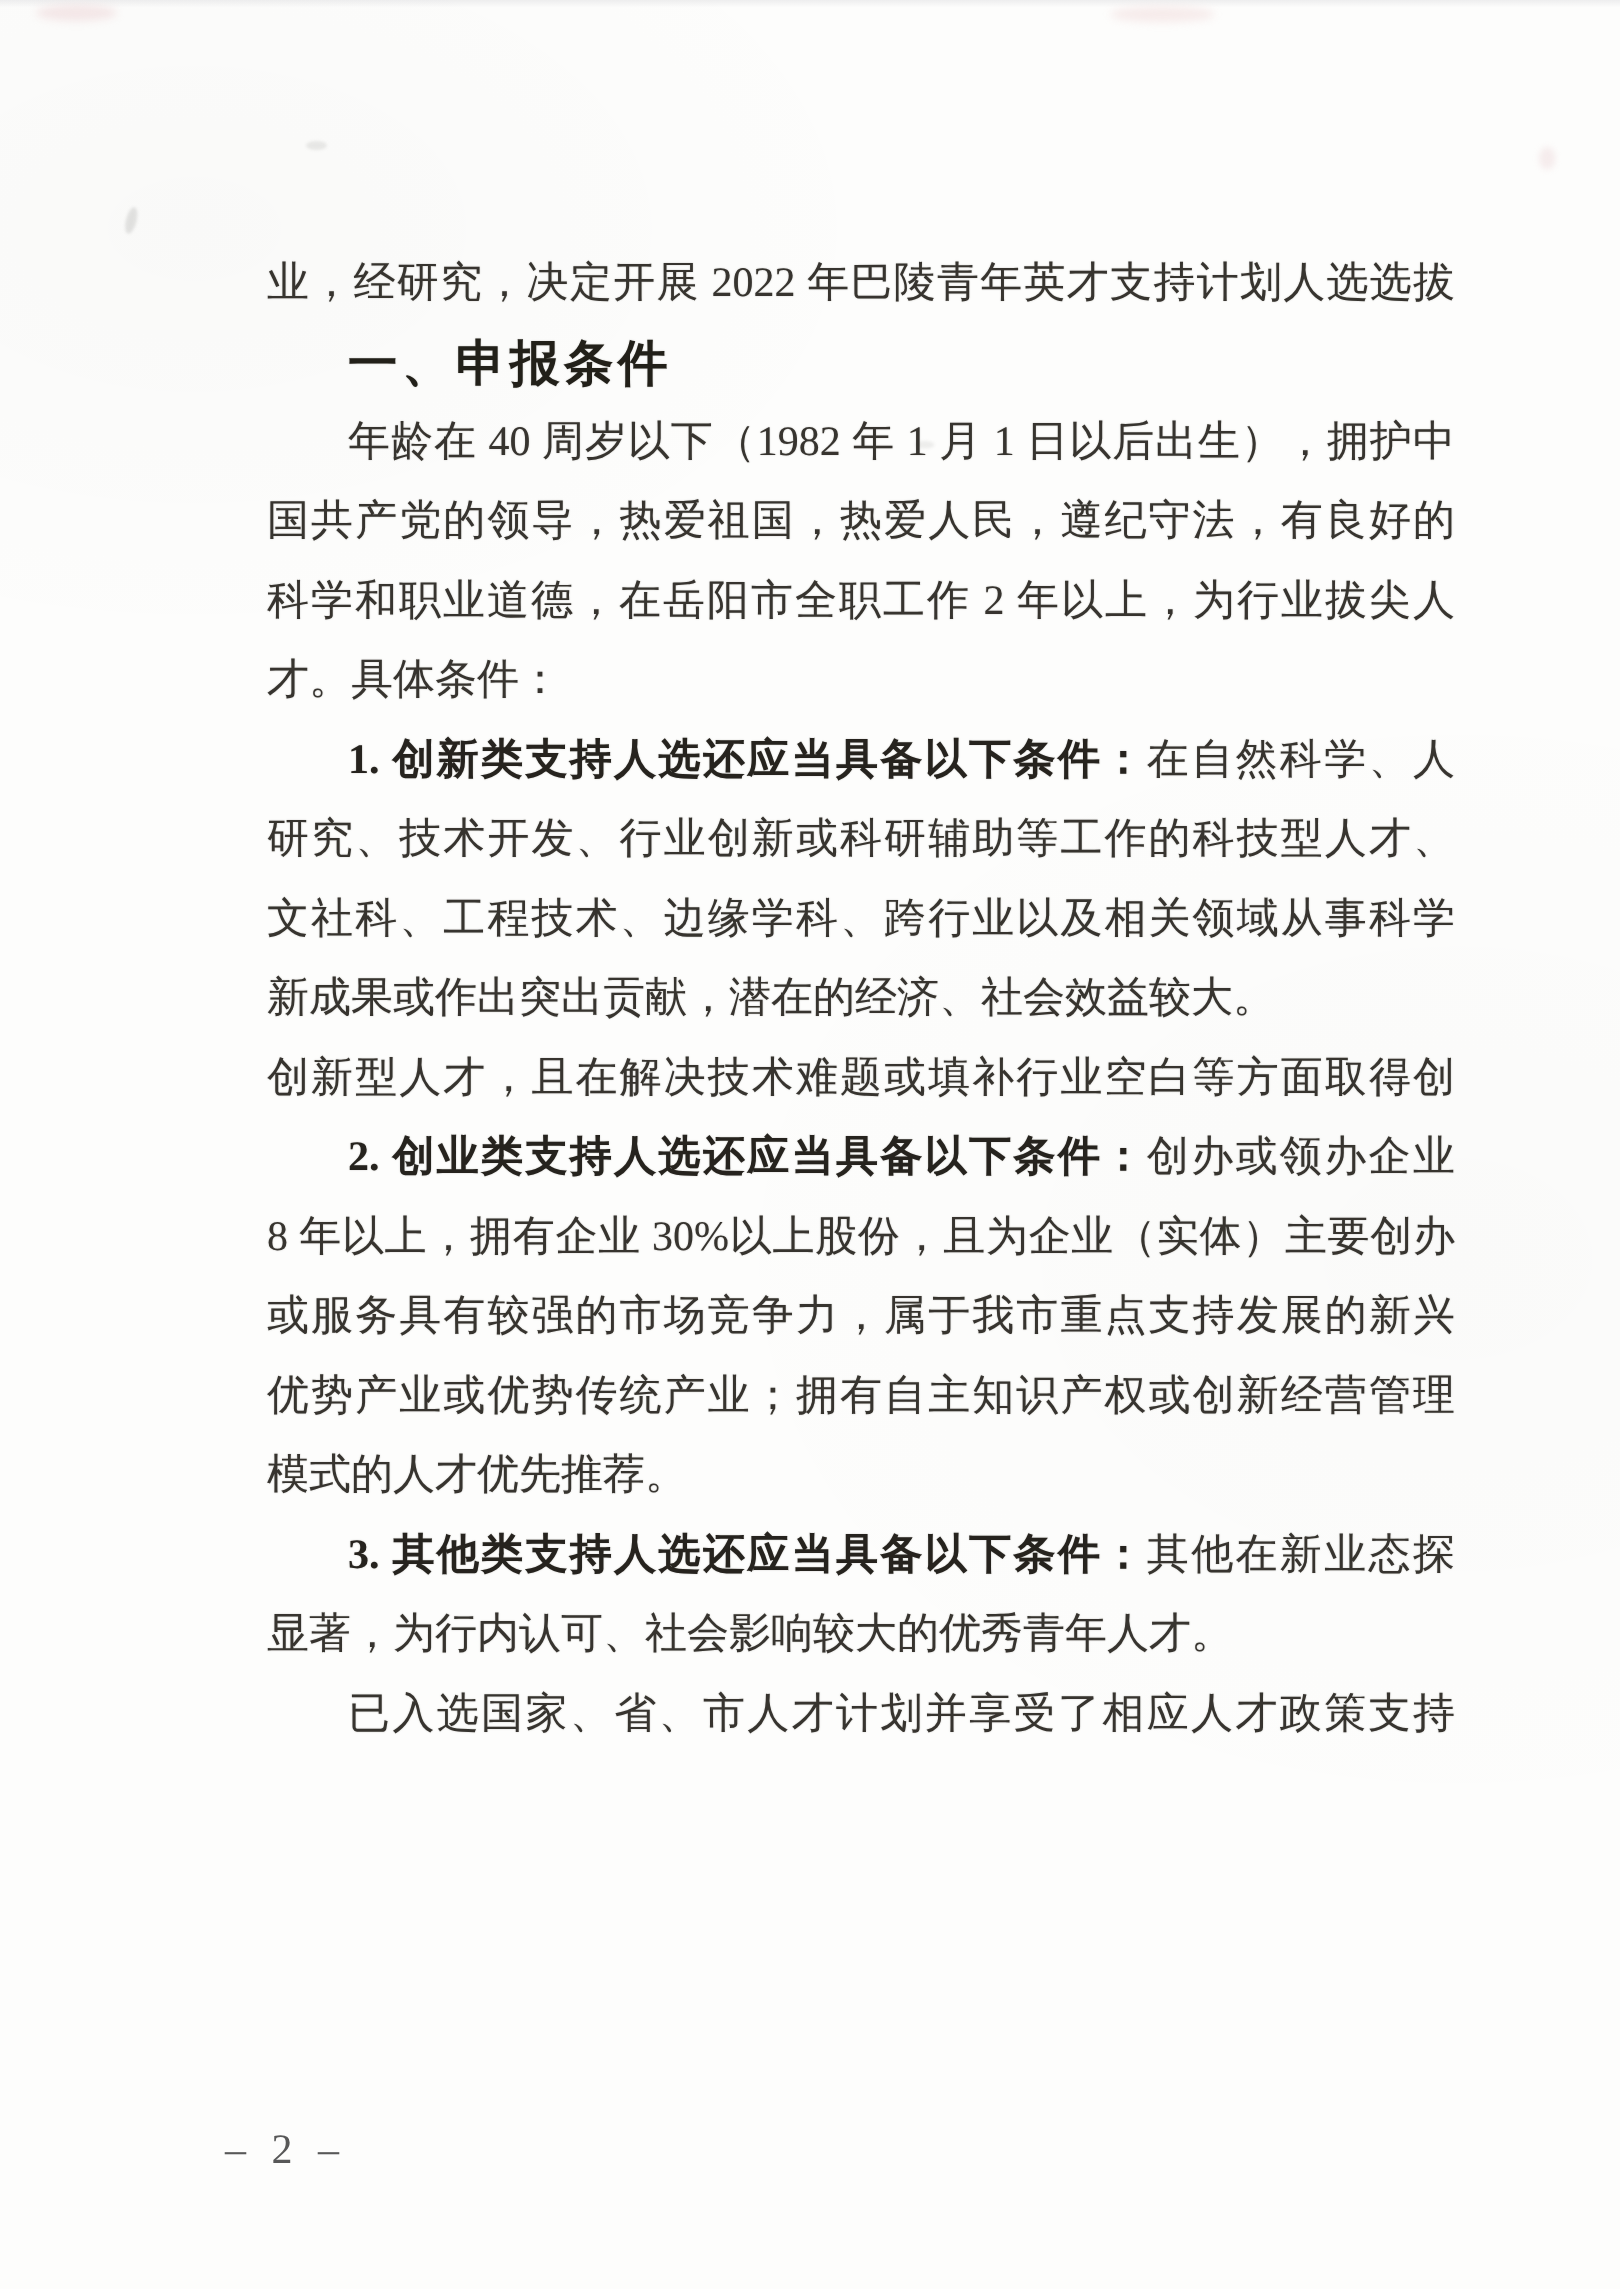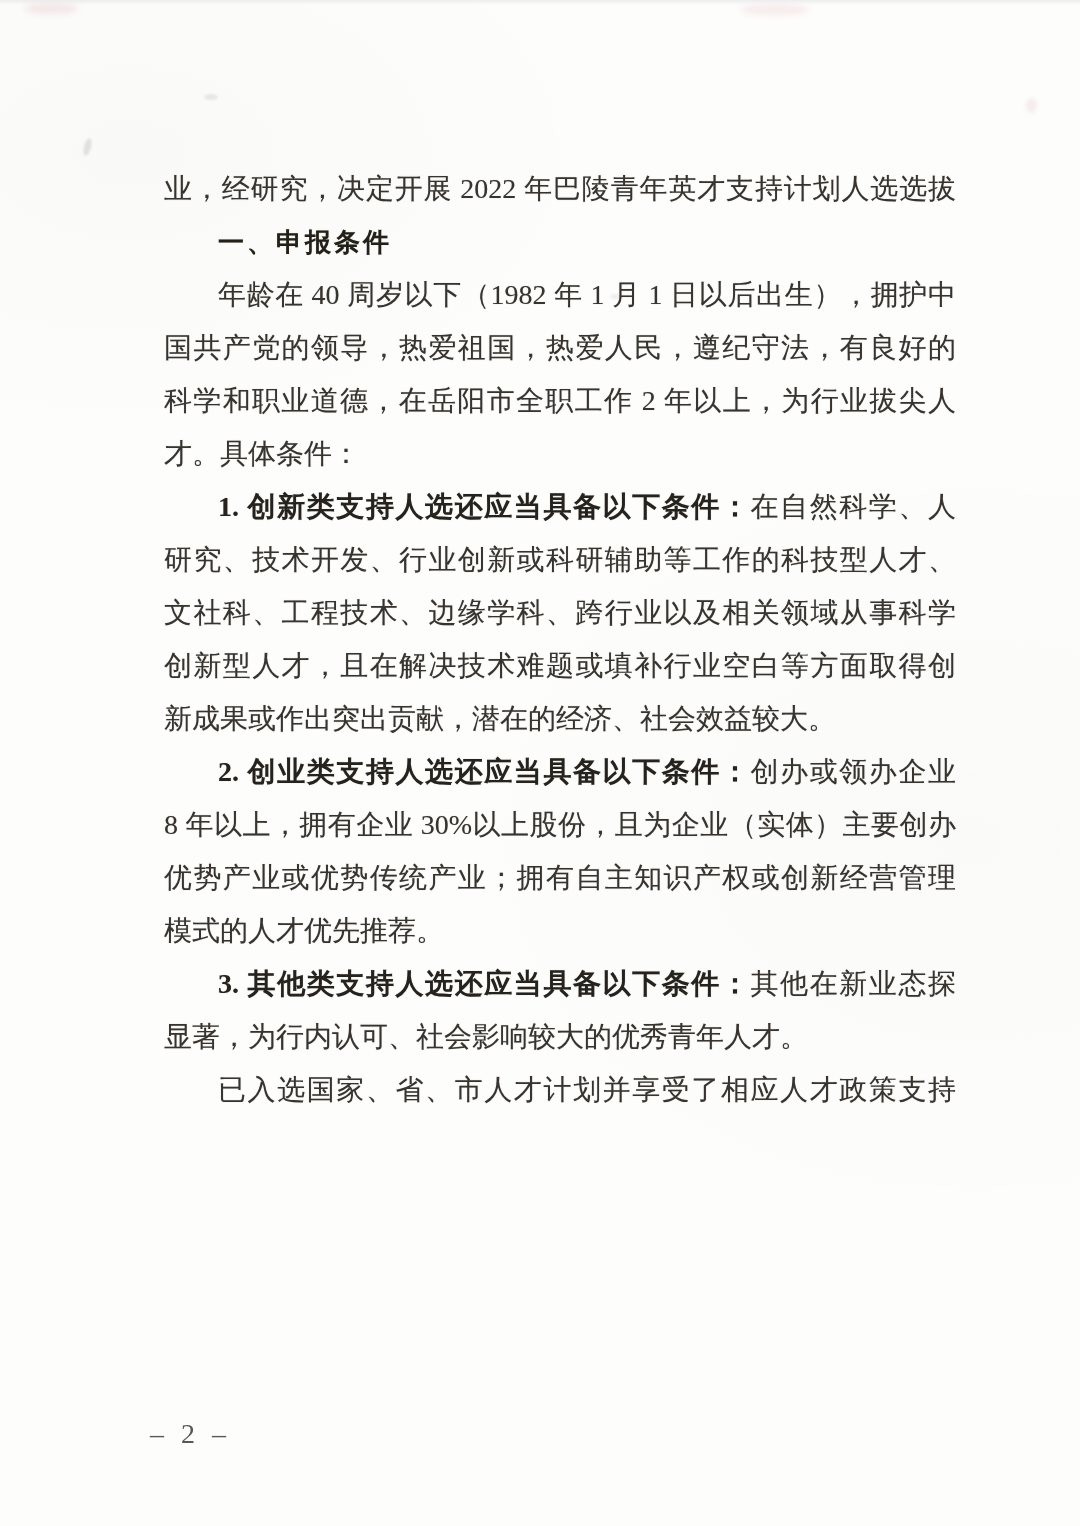--- a/index.html
+++ b/index.html
@@ -15,21 +15,21 @@
     background-color: #fdfdfc;
     background-image:
       linear-gradient(180deg, rgba(225,225,227,0.55) 0px, rgba(225,225,227,0) 5px),
       radial-gradient(ellipse 700px 420px at 12% 10%, rgba(0,0,0,0.015), rgba(0,0,0,0) 70%),
       radial-gradient(ellipse 800px 600px at 90% 55%, rgba(0,0,0,0.012), rgba(0,0,0,0) 70%);
     font-family: "Liberation Serif", "DejaVu Serif", serif;
     color: #37342f;
   }
   .text-block {
     position: absolute;
-    left: 164px;
+    left: 178px;
     top: 162px;
     width: 792px;
   }
   .line {
     height: 53px;
     line-height: 53px;
     font-size: 28px;
     letter-spacing: 0;
     white-space: normal;
     text-shadow: 0 0 1px rgba(60,56,50,0.35);
@@ -40,21 +40,21 @@
   }
   .ind {
     text-indent: 54px;
   }
   .b {
     font-weight: 700;
     color: #26231e;
   }
   .hd .b {
     font-family: Liberation Sans, sans-serif;
-    font-size: 26px;
+    font-size: 33px;
     letter-spacing: 3px;
     color: #222019;
   }
   .page-number {
     position: absolute;
     left: 150px;
     top: 1414px;
     height: 40px;
     line-height: 40px;
     font-size: 28px;
@@ -90,24 +90,25 @@
   <main class="text-block">
     <div class="line j"><span class="r">业，经研究，决定开展 2022 年巴陵青年英才支持计划人选选拔</span></div>
     <div class="line ind hd"><span class="b">一、申报条件</span></div>
     <div class="line j ind"><span class="r">年龄在 40 周岁以下（1982 年 1 月 1 日以后出生），拥护中</span></div>
     <div class="line j"><span class="r">国共产党的领导，热爱祖国，热爱人民，遵纪守法，有良好的</span></div>
     <div class="line j"><span class="r">科学和职业道德，在岳阳市全职工作 2 年以上，为行业拔尖人</span></div>
     <div class="line"><span class="r">才。具体条件：</span></div>
     <div class="line j ind"><span class="b">1. 创新类支持人选还应当具备以下条件：</span><span class="r">在自然科学、人</span></div>
     <div class="line j"><span class="r">研究、技术开发、行业创新或科研辅助等工作的科技型人才、</span></div>
     <div class="line j"><span class="r">文社科、工程技术、边缘学科、跨行业以及相关领域从事科学</span></div>
+    <div class="line"><span class="r">新成果或作出突出贡献，潜在的经济、社会效益较大。</span></div>
     <div class="line j"><span class="r">创新型人才，且在解决技术难题或填补行业空白等方面取得创</span></div>
-    <div class="line"><span class="r">新成果或作出突出贡献，潜在的经济、社会效益较大。</span></div>
     <div class="line j ind"><span class="b">2. 创业类支持人选还应当具备以下条件：</span><span class="r">创办或领办企业</span></div>
     <div class="line j"><span class="r">8 年以上，拥有企业 30%以上股份，且为企业（实体）主要创办</span></div>
+    <div class="line j"><span class="r">或服务具有较强的市场竞争力，属于我市重点支持发展的新兴</span></div>
     <div class="line j"><span class="r">优势产业或优势传统产业；拥有自主知识产权或创新经营管理</span></div>
     <div class="line"><span class="r">模式的人才优先推荐。</span></div>
     <div class="line j ind"><span class="b">3. 其他类支持人选还应当具备以下条件：</span><span class="r">其他在新业态探</span></div>
     <div class="line"><span class="r">显著，为行内认可、社会影响较大的优秀青年人才。</span></div>
     <div class="line j ind"><span class="r">已入选国家、省、市人才计划并享受了相应人才政策支持</span></div>
   </main>
 
   <div class="page-number">– 2 –</div>
 
 </div>

